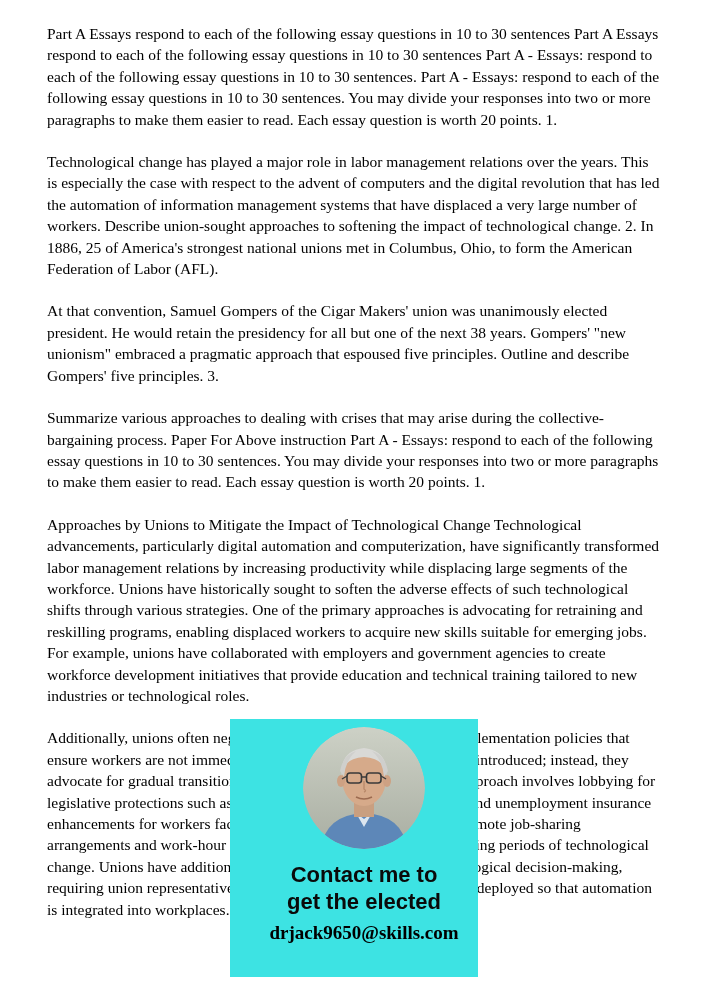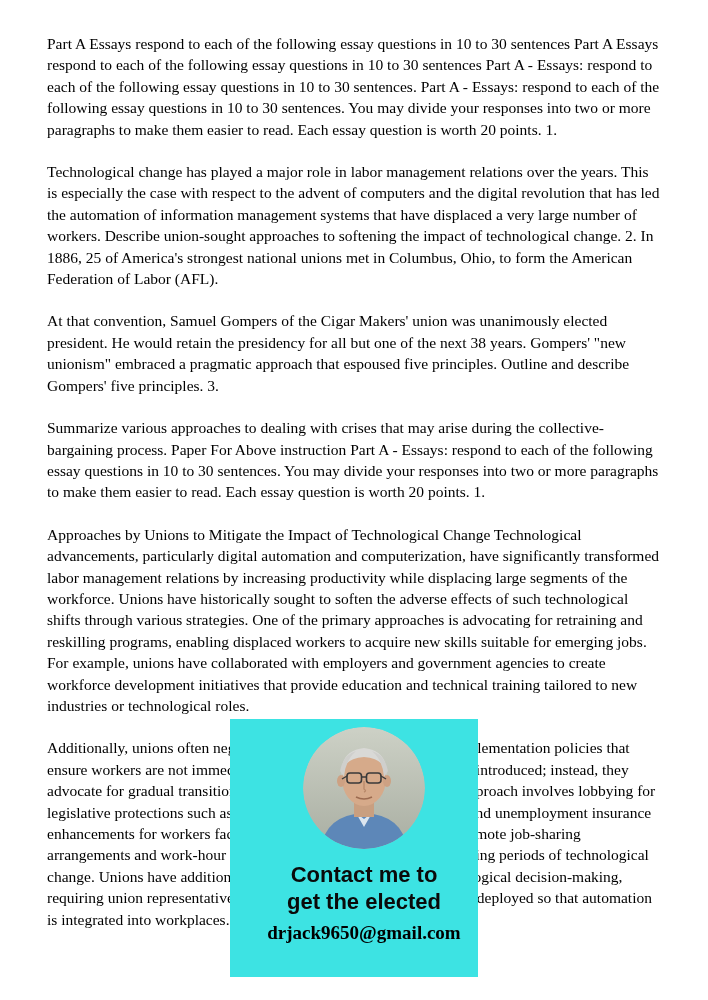--- a/index.html
+++ b/index.html
@@ -11,21 +11,21 @@
     height: 1000px;
     background: #ffffff;
     position: relative;
     overflow: hidden;
     font-family: "Liberation Serif", serif;
     color: #000000;
   }
   .page {
     position: absolute;
     left: 47px;
-    top: 33px;
+    top: 23px;
     width: 614px;
   }
   .para {
     margin: 0 0 21px 0;
     font-size: 15.5px;
     line-height: 21.4px;
     text-align: left;
     color: #000000;
   }
   .overlay {
@@ -125,14 +125,14 @@
         <path d="M53 70 Q61 74 69 70" fill="none" stroke="#9c6b50" stroke-width="1.6"></path>
 
         <path d="M61 54 L61 62 Q64 64 61 65" fill="none" stroke="#b98a6b" stroke-width="1.4"></path>
       </g>
     </svg>
   </div>
   <div class="contact-text">
     <div class="contact-line">Contact me to</div>
     <div class="contact-line">get the elected</div>
   </div>
-  <div class="email">drjack9650@gmail.com</div>
+  <div class="email">drjack9650@skills.com</div>
 </div>
 
 </body></html>

